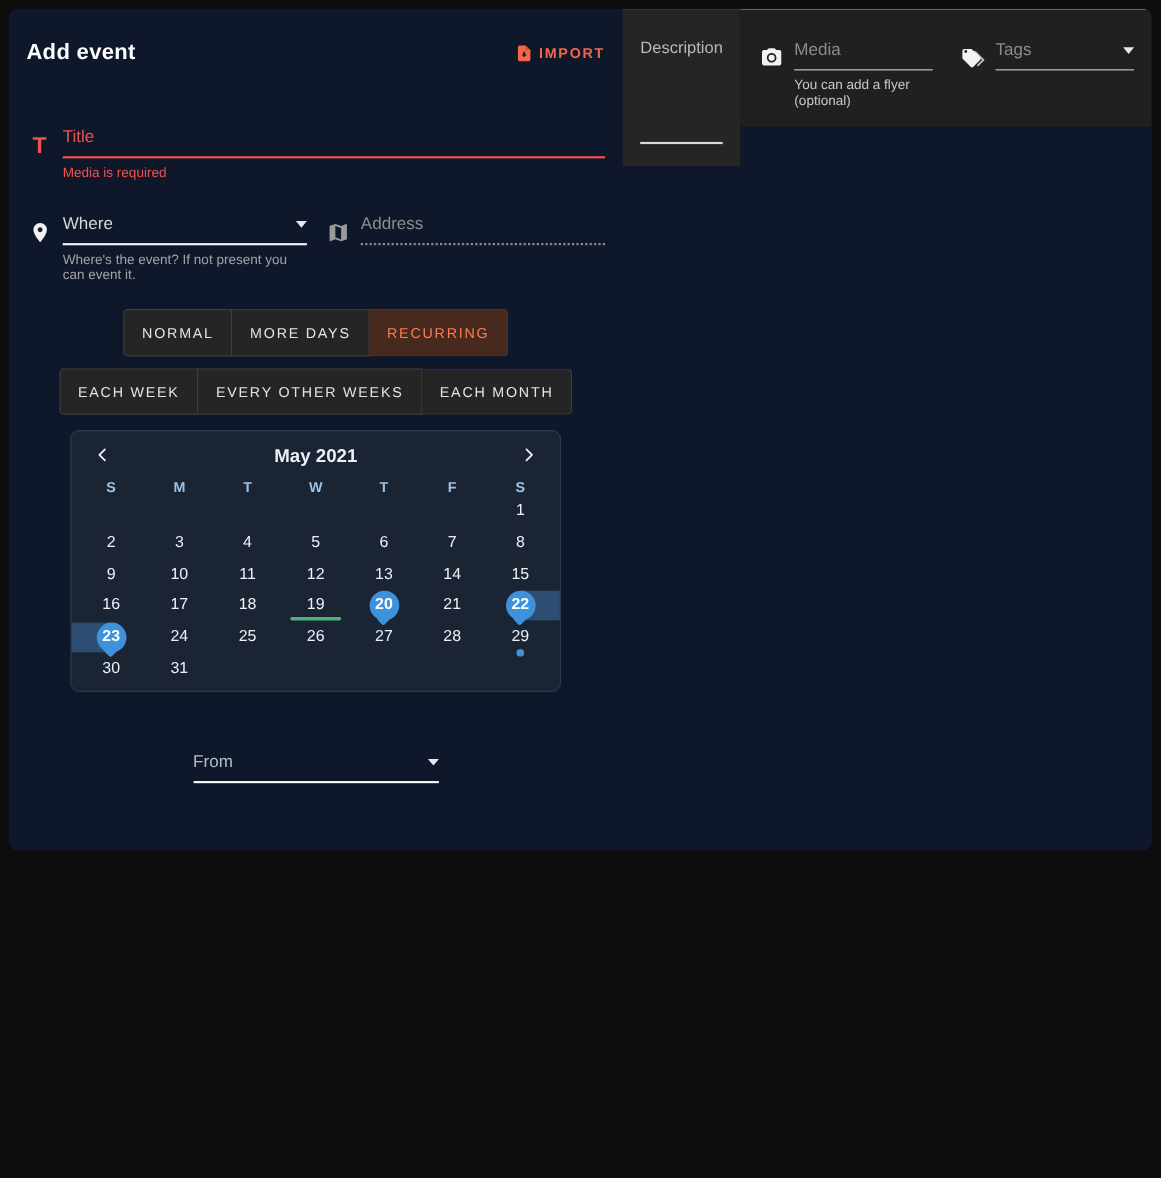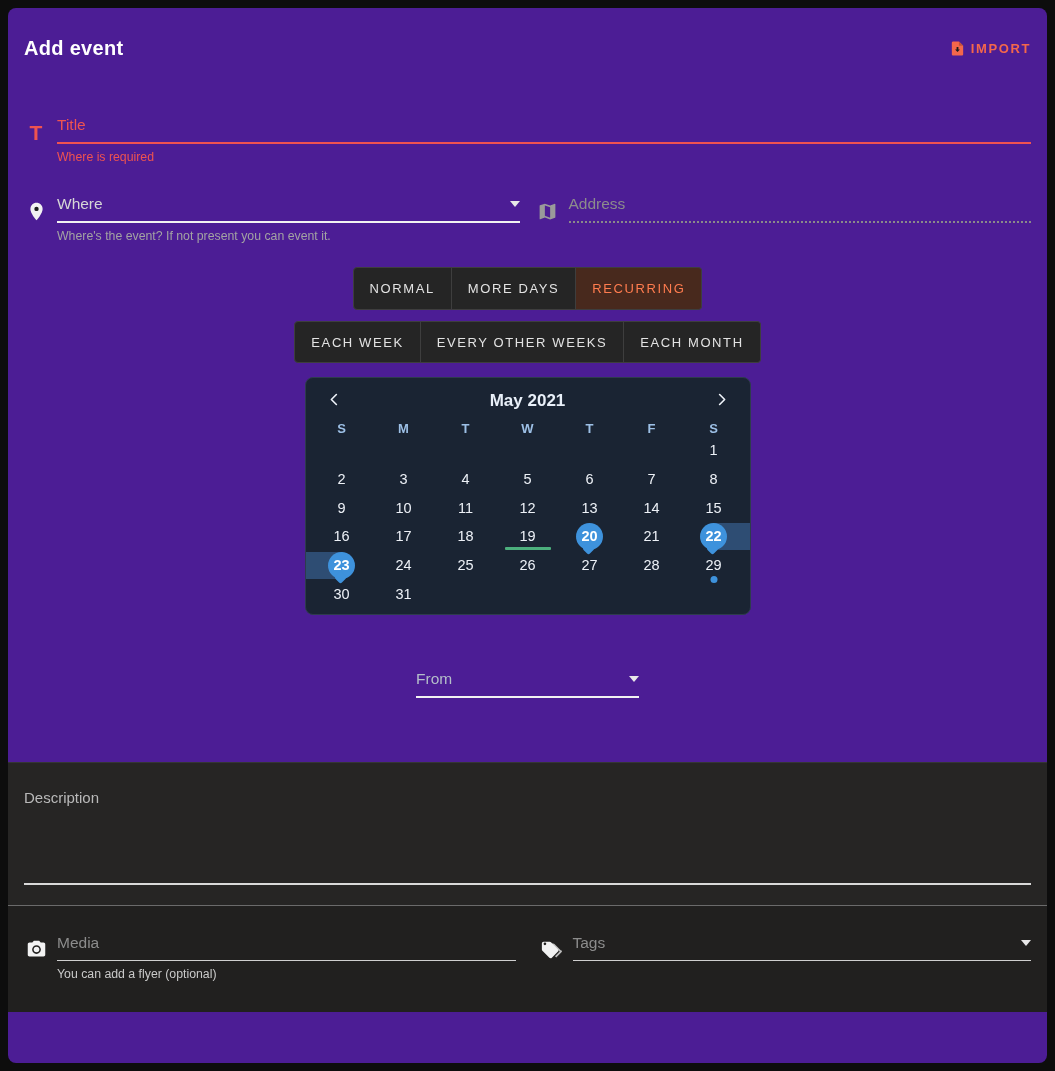--- a/index.html
+++ b/index.html
@@ -1,19 +1,19 @@
 <!DOCTYPE html>
 <html style="--accent: #f4674b; --accent-bright: #ff7c4f; --error: #ef5350; --sel: #3e92dc; --range: #2e4d73; --uline: #4caf7d;"><head>
 <meta charset="utf-8">
 <style>
   * { box-sizing: border-box; margin: 0; padding: 0; }
   html,body { background:#0d0d0d; font-family:"Liberation Sans", sans-serif; }
   .page { width:1055px; height:1071px; padding:8px; background:#0d0d0d; }
-  .card { width:1039px; height:1055px; border-radius:8px; overflow:hidden;
-          display:flex; flex-direction:column; background:#4c1d95; }
+  .card { width:1039px; height:765px; border-radius:8px; overflow:hidden;
+          display:flex; flex-direction:row; background:#0f172a; }
 
   
   .section-main { height:754px; padding:28px 16px 0 16px; position:relative; }
   .section-desc { height:143px; padding:26px 16px 0 16px; background:#262524; border-top:1px solid #353535; }
   .section-media { height:107px; padding:28px 16px 0 16px; background:#21201f; border-top:1px solid #6b6b6b; }
   .footer { height:51px; display:flex; align-items:center; justify-content:flex-end;
             padding:0 16px; background:#1d1d1d; border-top:1px solid #141414; }
 
   
   .header-row { display:flex; justify-content:space-between; align-items:center; height:24px; }
@@ -121,21 +121,21 @@
           <span>IMPORT</span>
         </button>
       </div>
 
       <div class="field-row row-title">
         <span class="field-icon t-icon">T</span>
         <div class="control u-solid-red">
           <span class="ph ph-red">Title</span>
         </div>
       </div>
-      <div class="hint hint-error">Where is required</div>
+      <div class="hint hint-error">Media is required</div>
 
       <div class="two-col row-wherad">
         <div>
           <div class="field-row">
             <span class="field-icon">
               <svg width="21" height="21" viewBox="0 0 24 24">
                 <path d="M12 2C8.1 2 5 5.1 5 9c0 5.2 7 13 7 13s7-7.8 7-13c0-3.9-3.1-7-7-7z" fill="#f2f2f2"></path>
                 <circle cx="12" cy="9" r="2.5" fill="#1d1d1d"></circle>
               </svg>
             </span>

